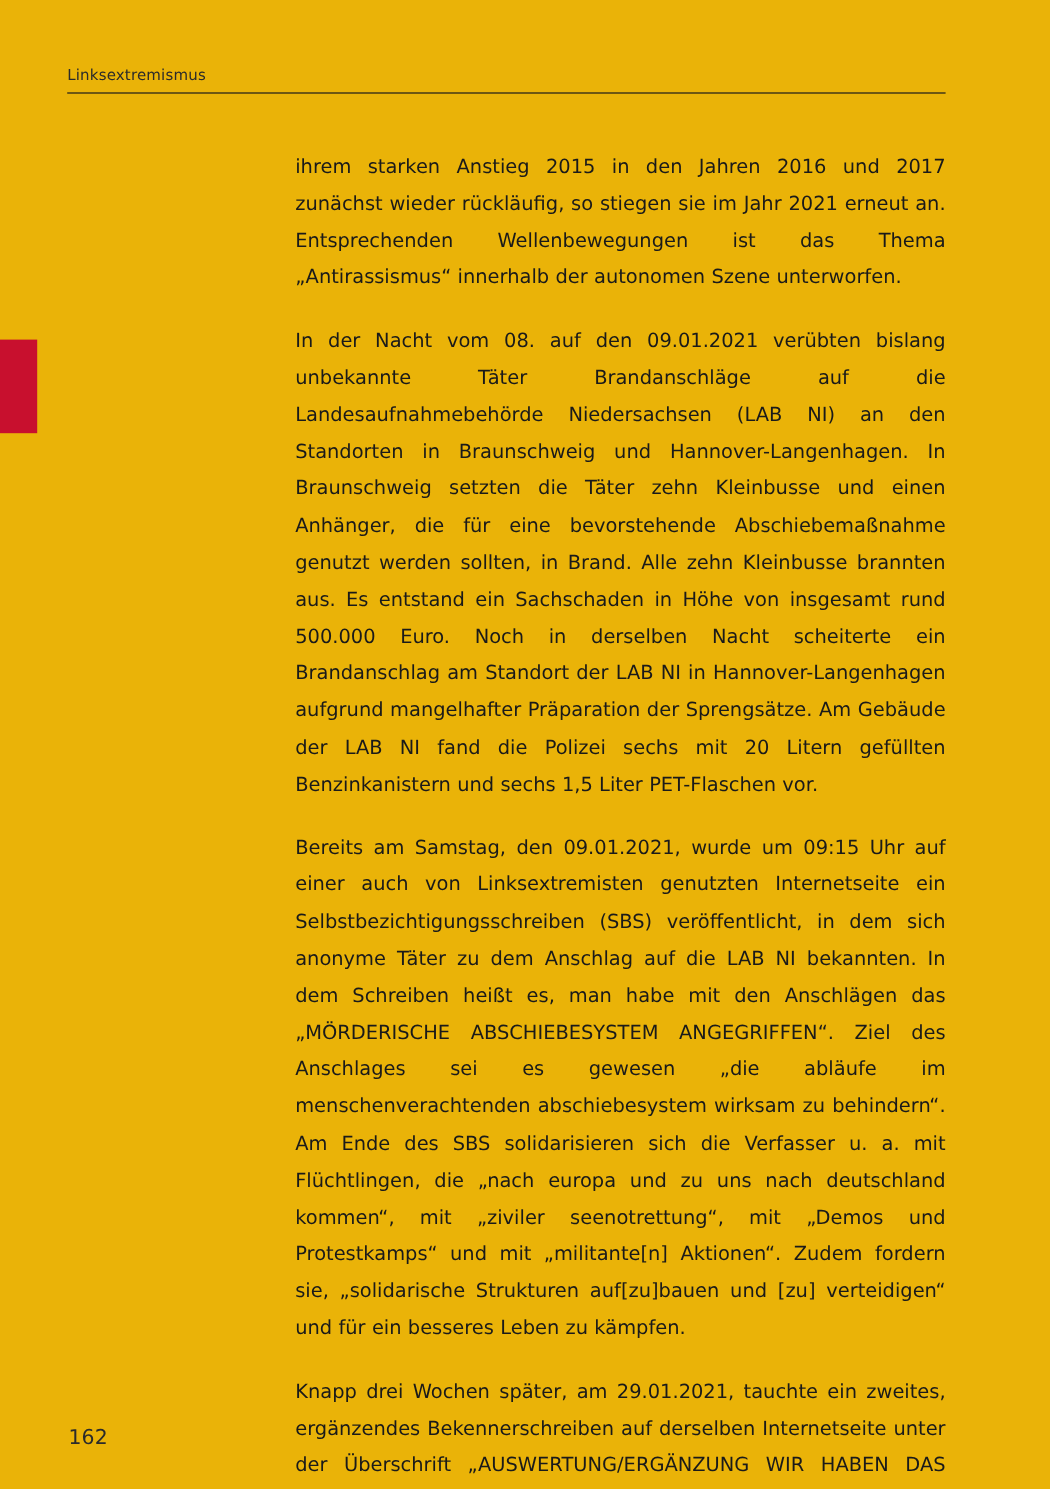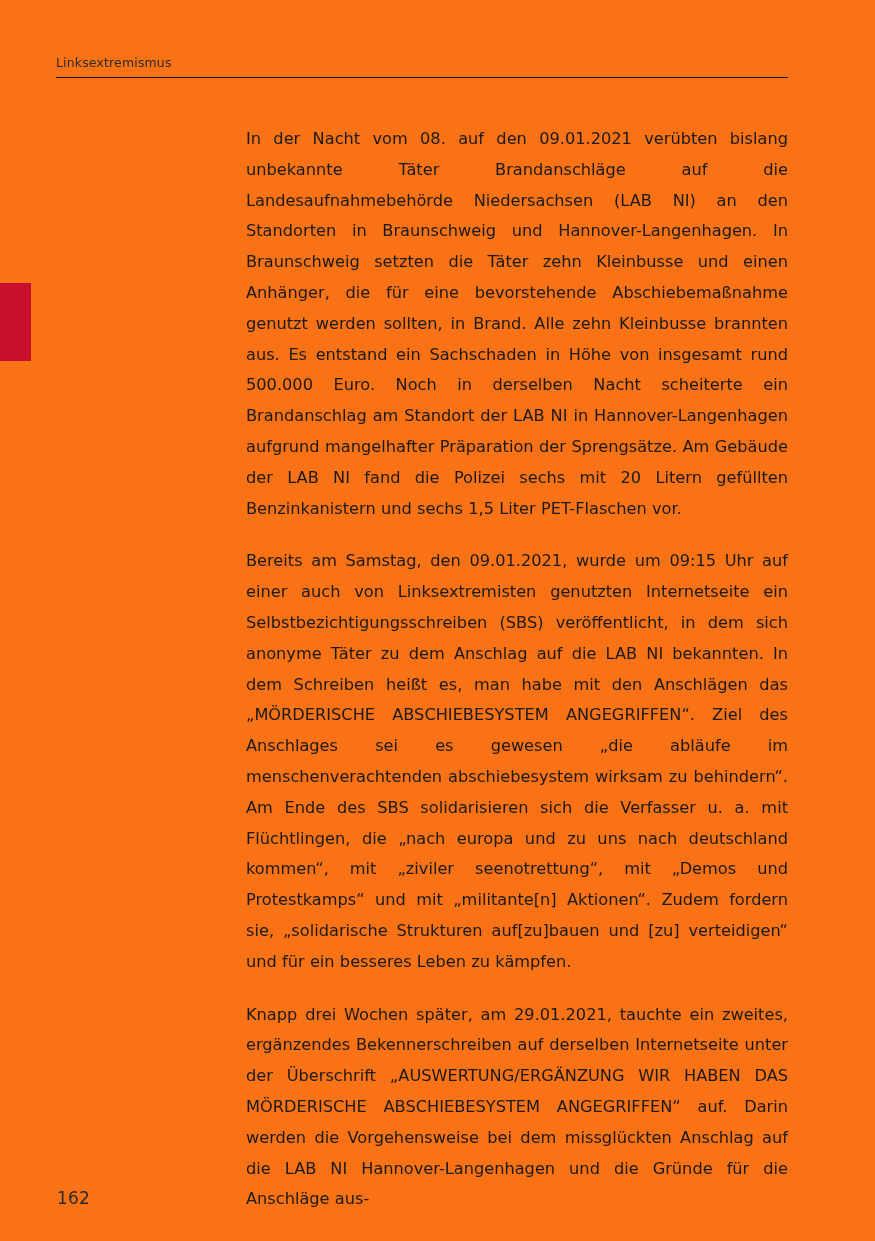--- a/index.html
+++ b/index.html
@@ -10,21 +10,21 @@
   }
   body {
     font-family: "DejaVu Sans", "Liberation Sans", sans-serif;
     color: #1a1a1a;
     -webkit-font-smoothing: antialiased;
   }
   .page {
     position: relative;
     width: 875px;
     height: 1241px;
-    background: #f97316;
+    background: #eab308;
     overflow: hidden;
     box-sizing: border-box;
   }
 
   
   .running-head {
     position: absolute;
     left: 56px;
     top: 55px;
     width: 732px;
@@ -92,20 +92,21 @@
 <div class="page">
 
   <div class="running-head">
     <div class="running-head-text">Linksextremismus</div>
     <div class="running-head-rule"></div>
   </div>
 
   <div class="chapter-tab"></div>
 
   <div class="text-column">
+    <p class="paragraph">ihrem starken Anstieg 2015 in den Jahren 2016 und 2017 zunächst wieder rückläufig, so stiegen sie im Jahr 2021 erneut an. Entsprechenden Wellenbewegungen ist das Thema „Antirassismus“ innerhalb der autonomen Szene unterworfen.</p>
     <p class="paragraph">In der Nacht vom 08. auf den 09.01.2021 verübten bislang unbekannte Täter Brandanschläge auf die Landesaufnahmebehörde Niedersachsen (LAB NI) an den Standorten in Braunschweig und Hannover-Langenhagen. In Braunschweig setzten die Täter zehn Kleinbusse und einen Anhänger, die für eine bevorstehende Abschiebemaßnahme genutzt werden sollten, in Brand. Alle zehn Kleinbusse brannten aus. Es entstand ein Sachschaden in Höhe von insgesamt rund 500.000 Euro. Noch in derselben Nacht scheiterte ein Brandanschlag am Standort der LAB NI in Hannover-Langenhagen aufgrund mangelhafter Präparation der Sprengsätze. Am Gebäude der LAB NI fand die Polizei sechs mit 20 Litern gefüllten Benzinkanistern und sechs 1,5 Liter PET-Flaschen vor.</p>
     <p class="paragraph">Bereits am Samstag, den 09.01.2021, wurde um 09:15 Uhr auf einer auch von Linksextremisten genutzten Internetseite ein Selbstbezichtigungsschreiben (SBS) veröffentlicht, in dem sich anonyme Täter zu dem Anschlag auf die LAB NI bekannten. In dem Schreiben heißt es, man habe mit den Anschlägen das „MÖRDERISCHE ABSCHIEBESYSTEM ANGEGRIFFEN“. Ziel des Anschlages sei es gewesen „die abläufe im menschenverachtenden abschiebesystem wirksam zu behindern“. Am Ende des SBS solidarisieren sich die Verfasser u. a. mit Flüchtlingen, die „nach europa und zu uns nach deutschland kommen“, mit „ziviler seenotrettung“, mit „Demos und Protestkamps“ und mit „militante[n] Aktionen“. Zudem fordern sie, „solidarische Strukturen auf[zu]bauen und [zu] verteidigen“ und für ein besseres Leben zu kämpfen.</p>
     <p class="paragraph">Knapp drei Wochen später, am 29.01.2021, tauchte ein zweites, ergänzendes Bekennerschreiben auf derselben Internetseite unter der Überschrift „AUSWERTUNG/ERGÄNZUNG WIR HABEN DAS MÖRDERISCHE ABSCHIEBESYSTEM ANGEGRIFFEN“ auf. Darin werden die Vorgehensweise bei dem missglückten Anschlag auf die LAB NI Hannover-Langenhagen und die Gründe für die Anschläge aus-</p>
   </div>
 
   <div class="folio">162</div>
 
 </div>
 
 </body></html>

